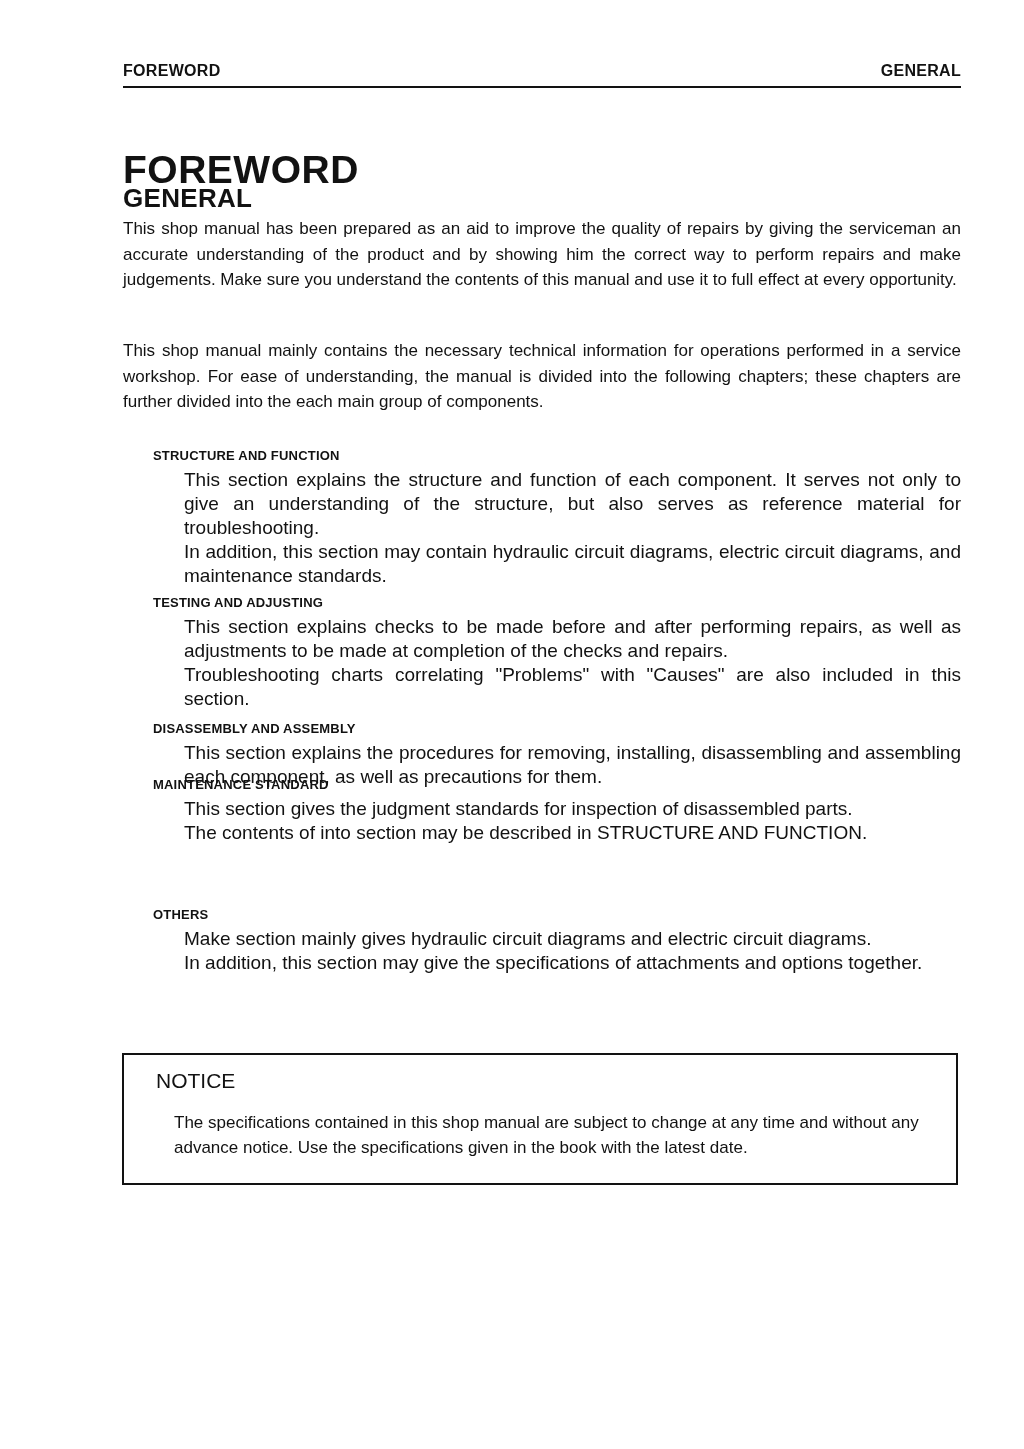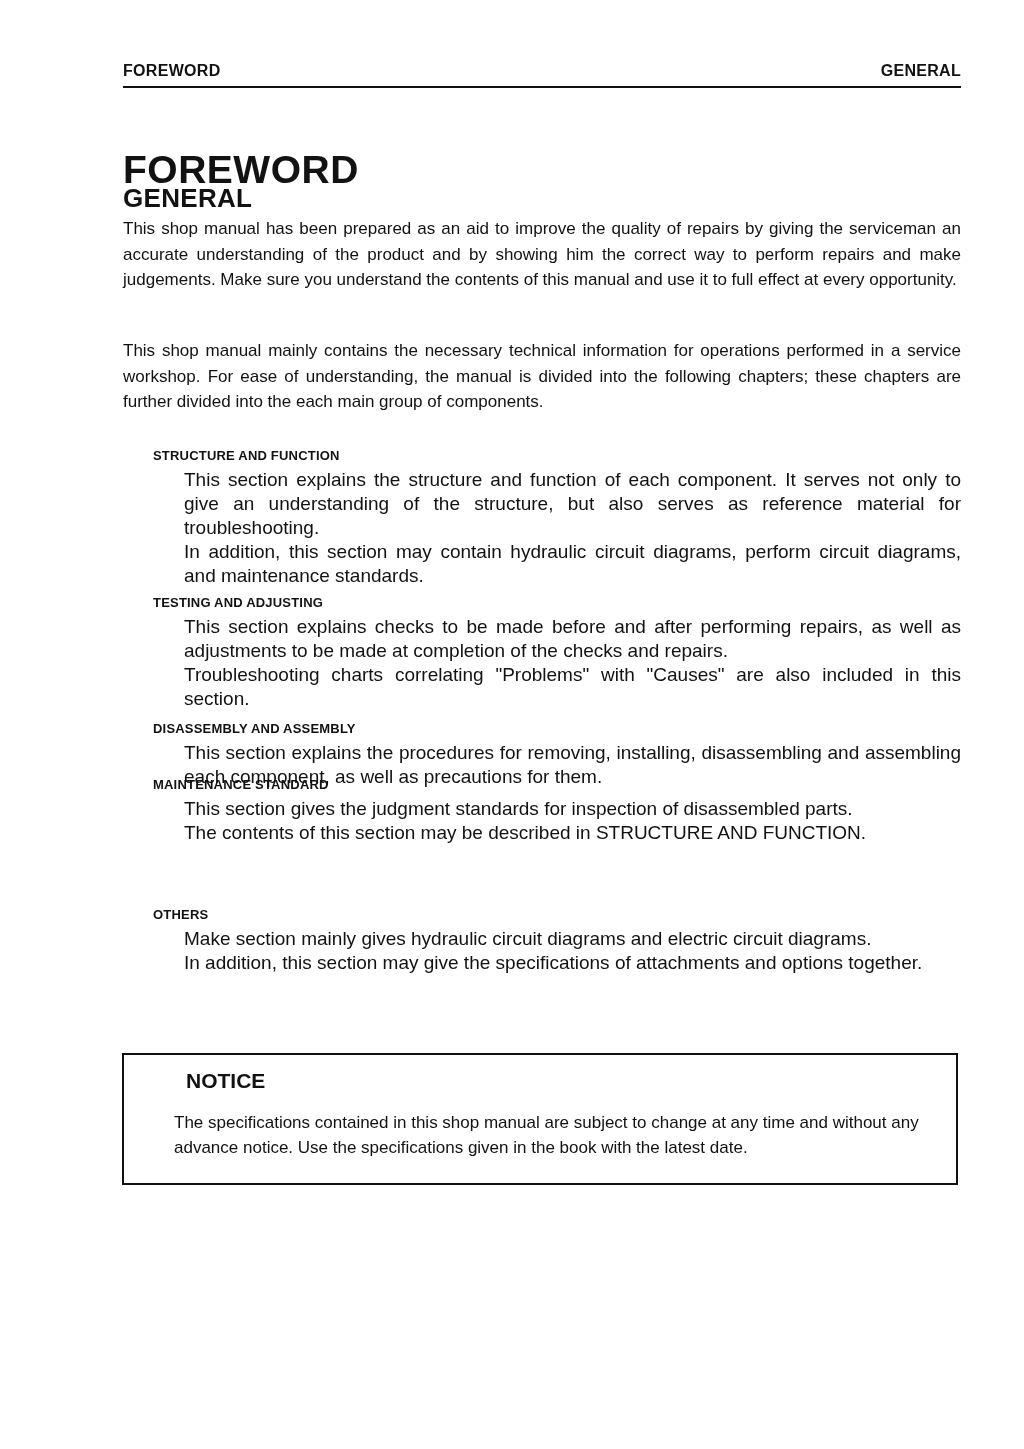--- a/index.html
+++ b/index.html
@@ -80,24 +80,24 @@
   .notice-box {
     position: absolute;
     left: 122px;
     top: 1053px;
     width: 836px;
     height: 132px;
     border: 2px solid #121212;
     box-sizing: border-box;
   }
   .notice-title {
-    margin: 14px 0 0 62px;
+    margin: 14px 0 0 32px;
     font-size: 21px;
     line-height: 1.1;
-    font-weight: bold;
+    font-weight: normal;
   }
   .notice-body {
     margin: 18px 28px 4px 50px;
     font-size: 17px;
     line-height: 25px;
   }
   .page-number {
     position: absolute;
     left: 123px;
     top: 1364px;
@@ -119,38 +119,38 @@
 
   <h1 class="doc-title">FOREWORD</h1>
   <h2 class="doc-subtitle">GENERAL</h2>
 
   <p class="intro intro-1">This shop manual has been prepared as an aid to improve the quality of repairs by giving the serviceman an accurate understanding of the product and by showing him the correct way to perform repairs and make judgements. Make sure you understand the contents of this manual and use it to full effect at every opportunity.</p>
   <p class="intro intro-2">This shop manual mainly contains the necessary technical information for operations performed in a service workshop. For ease of understanding, the manual is divided into the following chapters; these chapters are further divided into the each main group of components.</p>
 
   <section class="manual-section sec-1">
     <h3>STRUCTURE AND FUNCTION</h3>
     <p>This section explains the structure and function of each component.  It serves not only to give an understanding of the structure, but also serves as reference material for troubleshooting.</p>
-    <p>In addition, this section may contain hydraulic circuit diagrams, perform circuit diagrams, and maintenance standards.</p>
+    <p>In addition, this section may contain hydraulic circuit diagrams, electric circuit diagrams, and maintenance standards.</p>
   </section>
 
   <section class="manual-section sec-2">
     <h3>TESTING AND ADJUSTING</h3>
     <p>This section explains checks to be made before and after performing repairs, as well as adjustments to be made at completion of the checks and repairs.</p>
     <p>Troubleshooting charts correlating "Problems" with "Causes" are also included in this section.</p>
   </section>
 
   <section class="manual-section sec-3">
     <h3>DISASSEMBLY AND ASSEMBLY</h3>
     <p>This section explains the procedures for removing, installing, disassembling and assembling each component, as well as precautions for them.</p>
   </section>
 
   <section class="manual-section sec-4">
     <h3>MAINTENANCE STANDARD</h3>
     <p>This section gives the judgment standards for inspection of disassembled parts.</p>
-    <p>The contents of this section may be described in STRUCTURE AND FUNCTION.</p>
+    <p>The contents of into section may be described in STRUCTURE AND FUNCTION.</p>
   </section>
 
   <section class="manual-section sec-5">
     <h3>OTHERS</h3>
     <p>Make section mainly gives hydraulic circuit diagrams and electric circuit diagrams.</p>
     <p>In addition, this section may give the specifications of attachments and options together.</p>
   </section>
 
   <div class="notice-box">
     <div class="notice-title">NOTICE</div>

